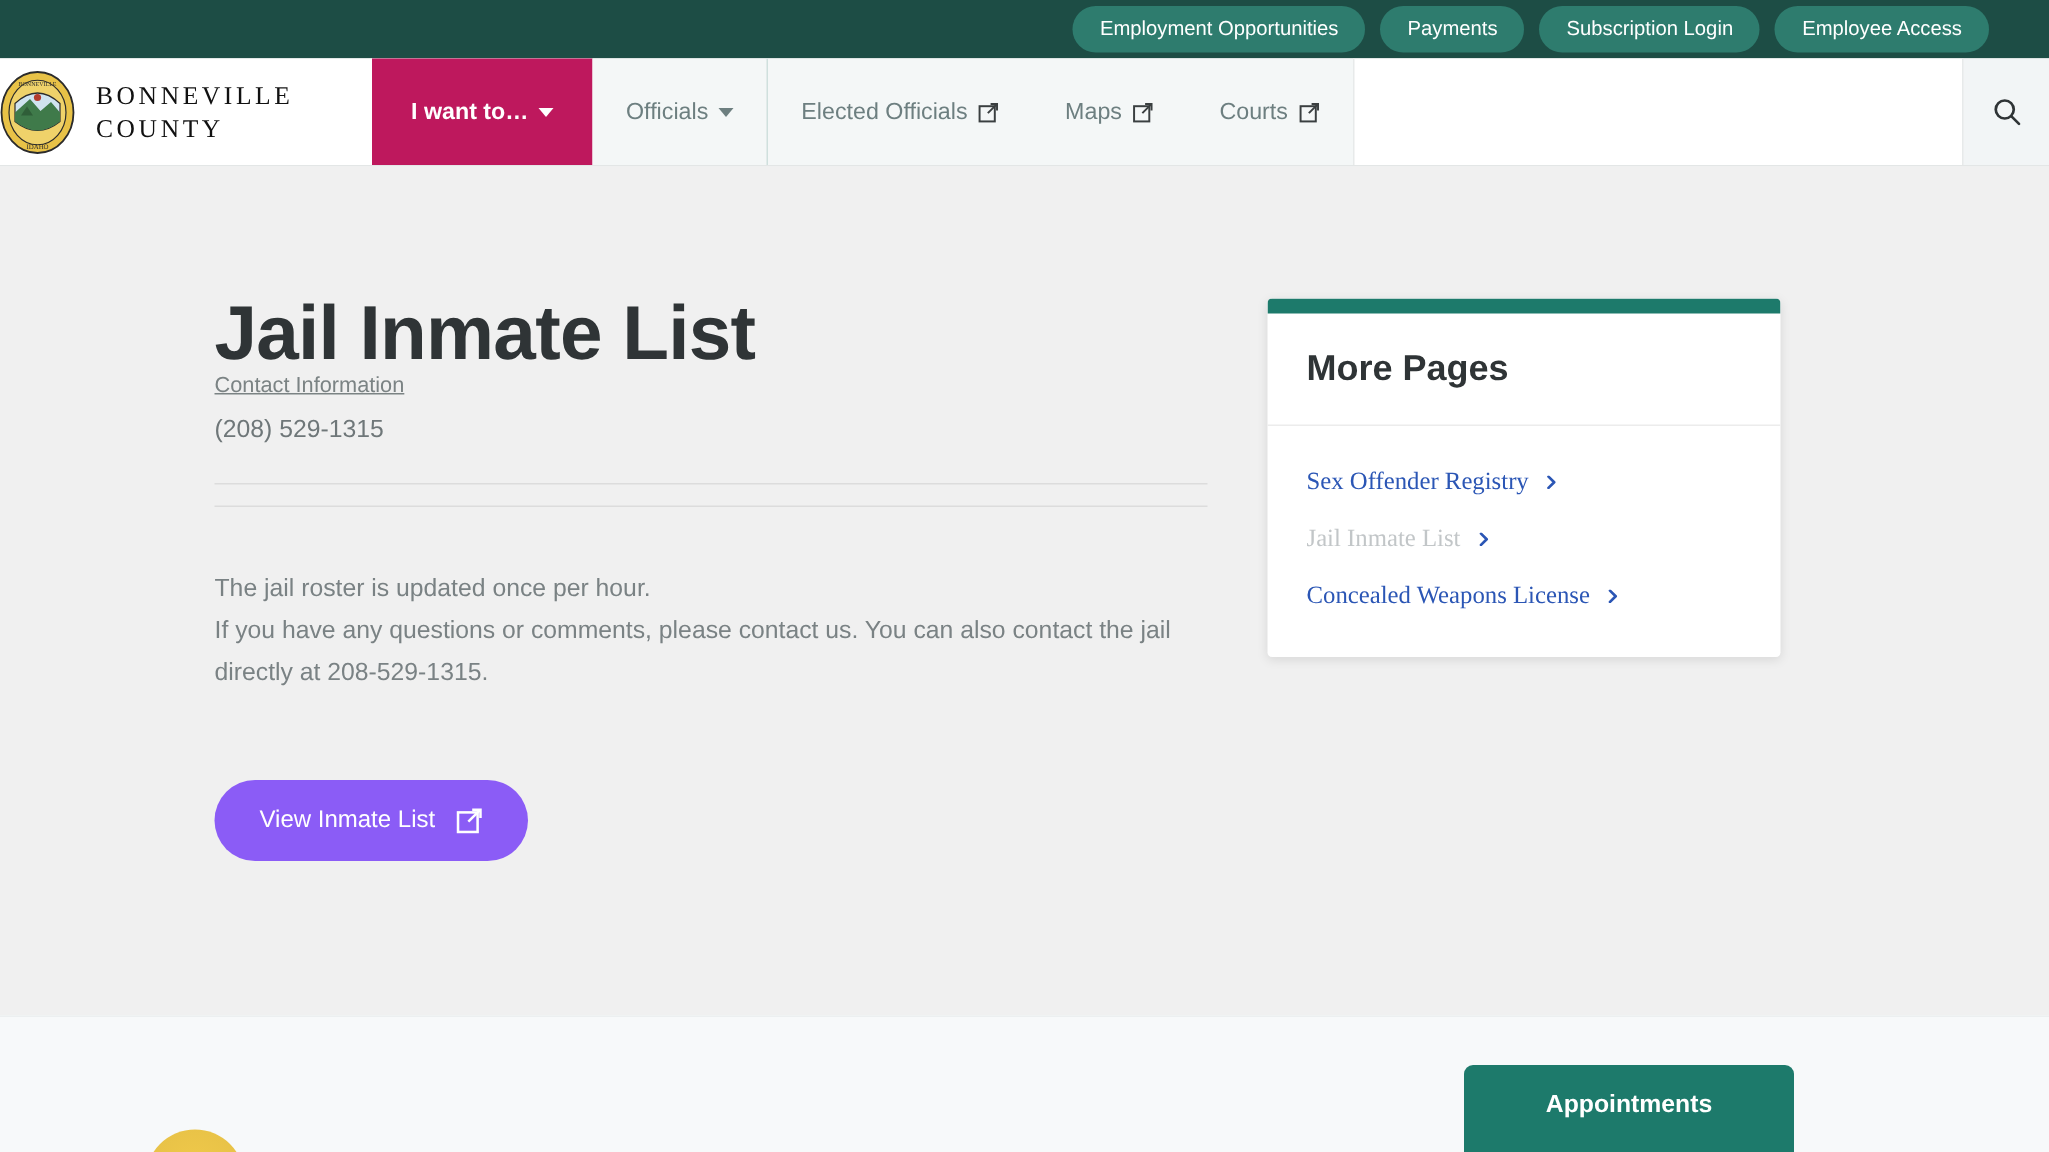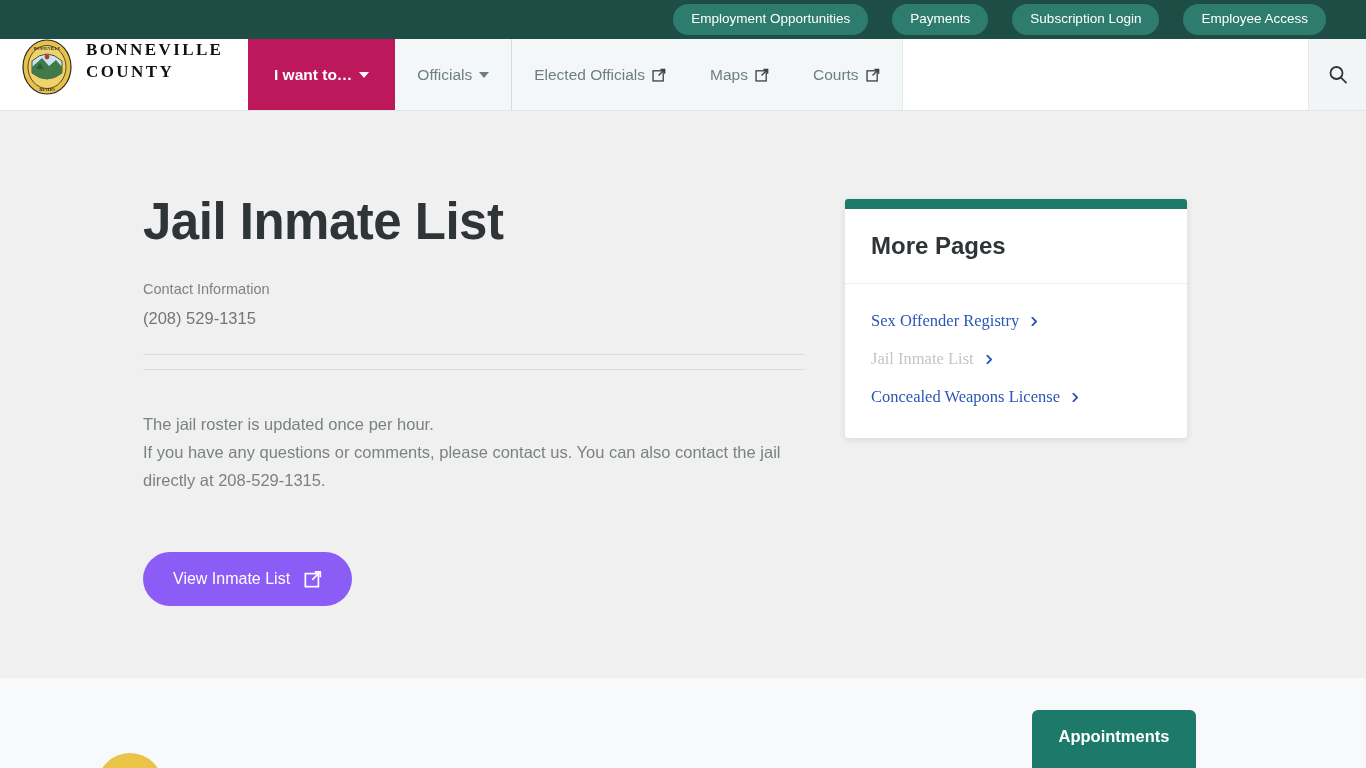--- a/index.html
+++ b/index.html
@@ -11,21 +11,21 @@
   }
 
   
   .topbar {
     height: 39px;
     background: #1d4d45;
     display: flex;
     align-items: center;
     justify-content: flex-end;
     padding-right: 40px;
-    gap: 24px;
+    gap: 10px;
   }
   .pill {
     background: #2e7c6e;
     color: #ffffff;
     font-size: 13.5px;
     line-height: 1;
     padding: 8px 18px 9px;
     border-radius: 40px;
     white-space: nowrap;
     cursor: pointer;
@@ -34,27 +34,25 @@
   
   .navbar {
     height: 72px;
     background: #ffffff;
     display: flex;
     align-items: stretch;
     border-bottom: 1px solid #e3e6e6;
   }
   .brand {
     display: flex;
-    align-items: flex-start;
+    align-items: center;
     gap: 14px;
-    padding-left: 22px;
     padding-right: 24px;
     width: 248px;
     background: #ffffff;
-    font-weight: bold;
   }
   .seal { width: 50px; height: 56px; flex: none; }
   .brand-text {
     font-family: "Liberation Serif", serif;
     font-size: 17px;
     letter-spacing: 2.4px;
     line-height: 1.28;
     color: #111111;
   }
   .nav-item {
@@ -122,23 +120,23 @@
   }
   .col-main { width: 662px; }
   .page-title {
     font-size: 51px;
     font-weight: bold;
     color: #2f3436;
     letter-spacing: -0.5px;
     line-height: 1.05;
   }
   .contact-label {
-    margin-top: 32px;
     font-size: 14.5px;
     color: #7b8384;
+    text-decoration: underline;
   }
   .contact-phone {
     margin-top: 12px;
     font-size: 16.5px;
     color: #6f7779;
   }
   .rule { height: 1px; background: #dcdcdc; margin-top: 26px; }
   .rule.second { margin-top: 14px; }
   .body-copy {
     margin-top: 40px;
@@ -204,21 +202,21 @@
     top: 75px;
     width: 66px;
     height: 66px;
     border-radius: 50%;
     background: radial-gradient(circle at 50% 40%, #f0c94a 0%, #e8c247 60%, #d8b23c 100%);
   }
   .appt-tab {
     position: absolute;
     right: 170px;
     bottom: 0;
-    width: 164px;
+    width: 220px;
     background: #1d7a6b;
     color: #ffffff;
     font-size: 16.5px;
     font-weight: bold;
     text-align: center;
     padding: 17px 0 22px;
     border-radius: 6px 6px 0 0;
     cursor: pointer;
   }
 </style>

